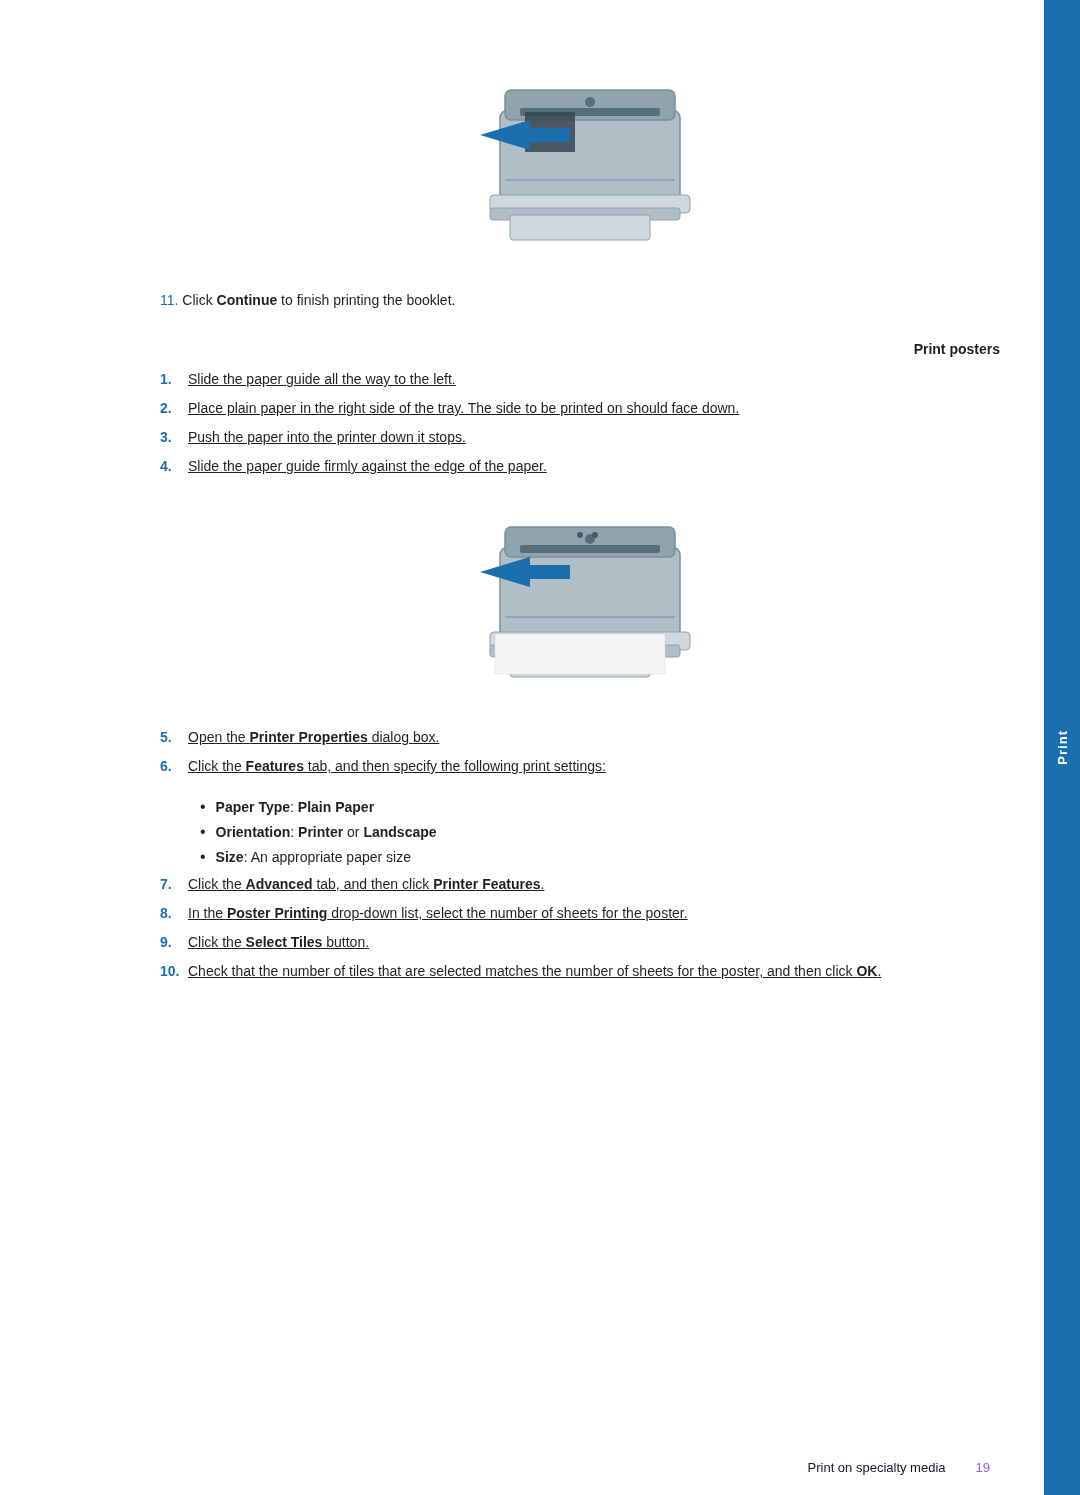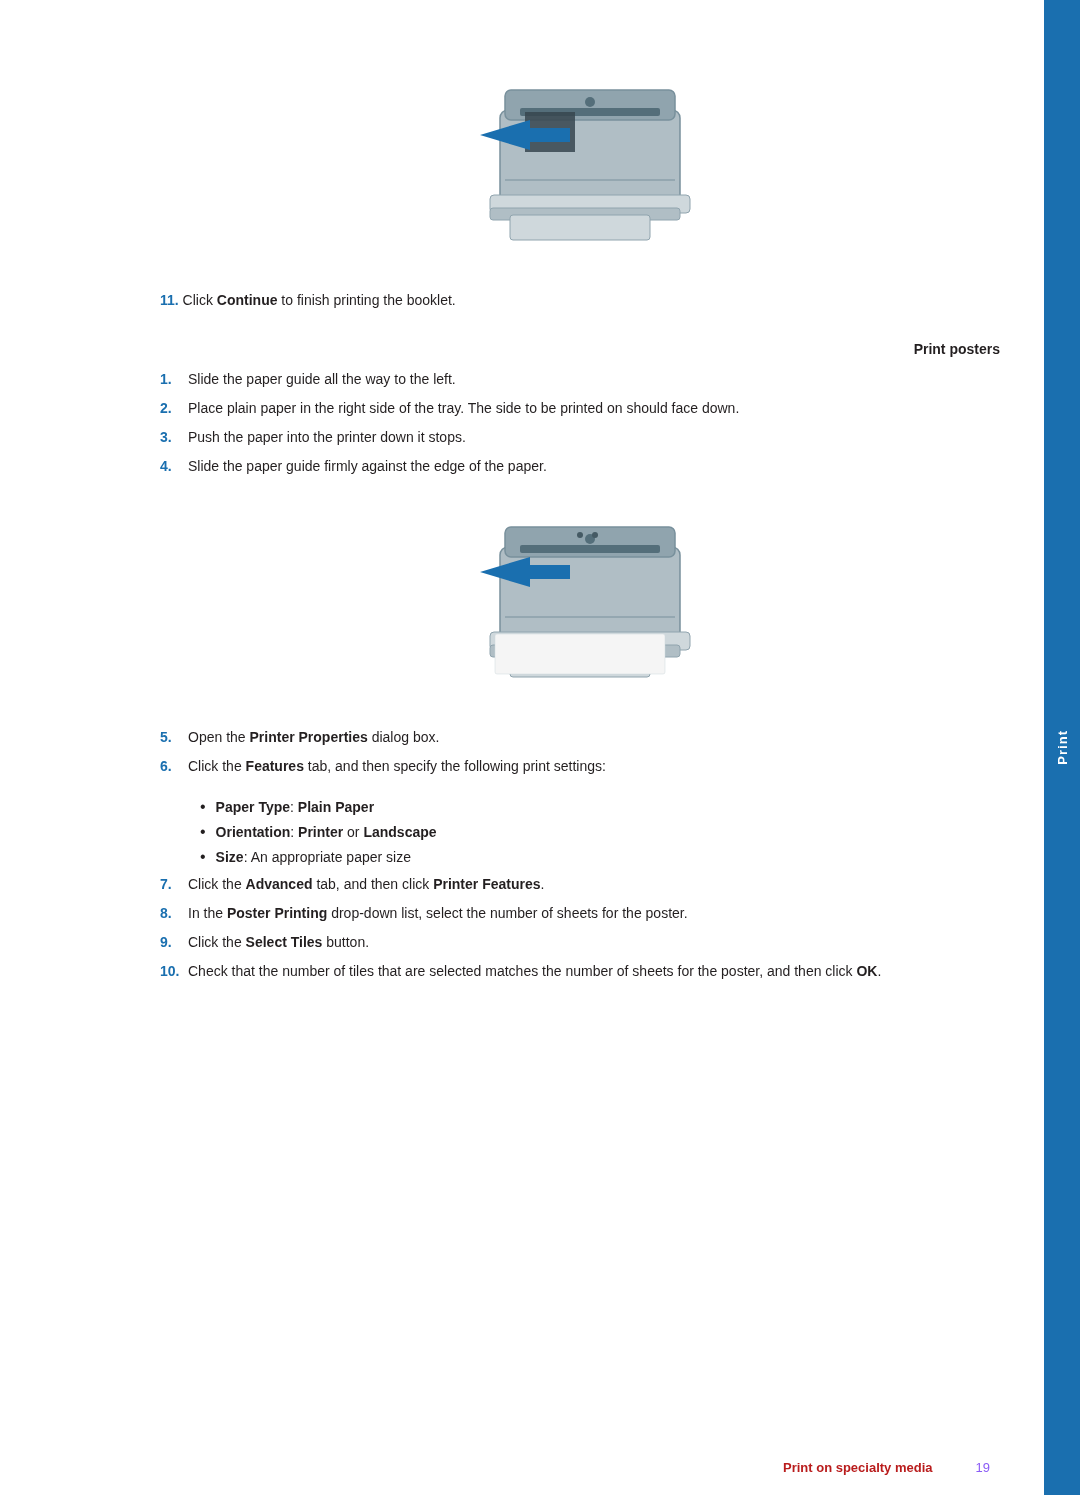--- a/index.html
+++ b/index.html
@@ -49,21 +49,21 @@
       padding-top: 40px;
     }
 
     .step-11 {
       margin-bottom: 30px;
       font-size: 14px;
       line-height: 1.5;
     }
 
     .step-11 .step-num {
-      font-weight: bold;
+      font-weight: normal;
     }
 
     .section-heading {
       font-weight: bold;
       font-size: 14px;
       margin-bottom: 12px;
       margin-top: 10px;
       text-align: right;
     }
 
@@ -83,20 +83,21 @@
     .numbered-list li .num {
       color: #1a6faf;
       font-weight: bold;
       min-width: 28px;
       font-size: 14px;
     }
 
     .numbered-list li .text {
       flex: 1;
       font-size: 14px;
+      text-decoration: underline;
     }
 
     .bullet-list {
       list-style: none;
       padding: 0;
       margin: 6px 0 6px 40px;
     }
 
     .bullet-list li {
       display: flex;
@@ -123,24 +124,23 @@
       bottom: 20px;
       left: 0;
       right: 40px;
       display: flex;
       justify-content: flex-end;
       align-items: center;
       padding-right: 50px;
     }
 
     .footer-link {
-      color: #b91c1c;
+      color: #0f172a;
       font-size: 13px;
-      margin-right: 43px;
-      font-weight: bold;
+      margin-right: 30px;
     }
 
     .footer-page {
       font-size: 13px;
       color: #8b5cf6;
     }
 
     
     svg.printer-svg {
       display: block;

